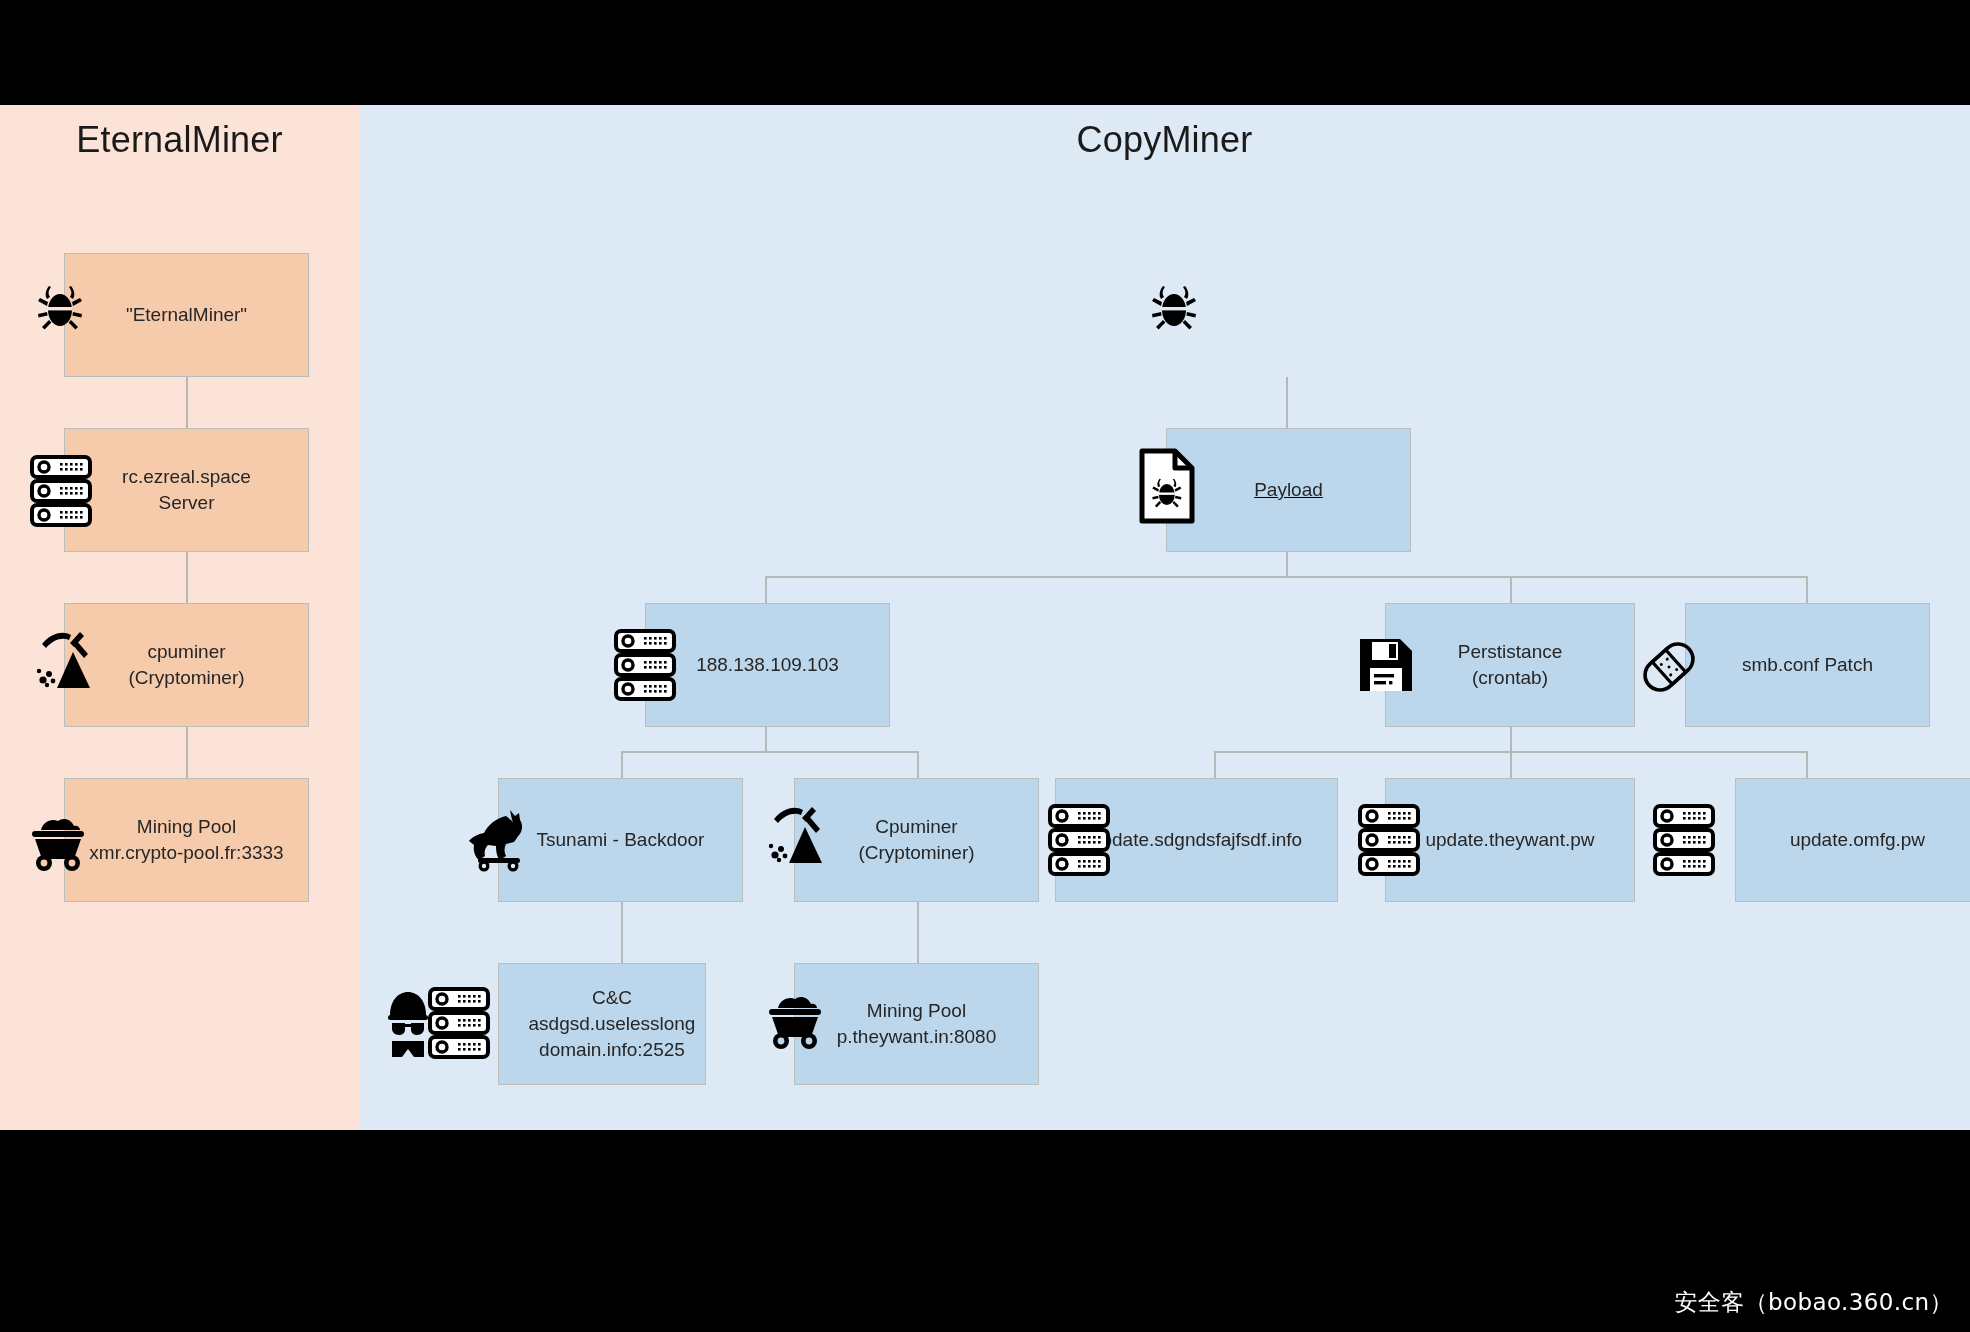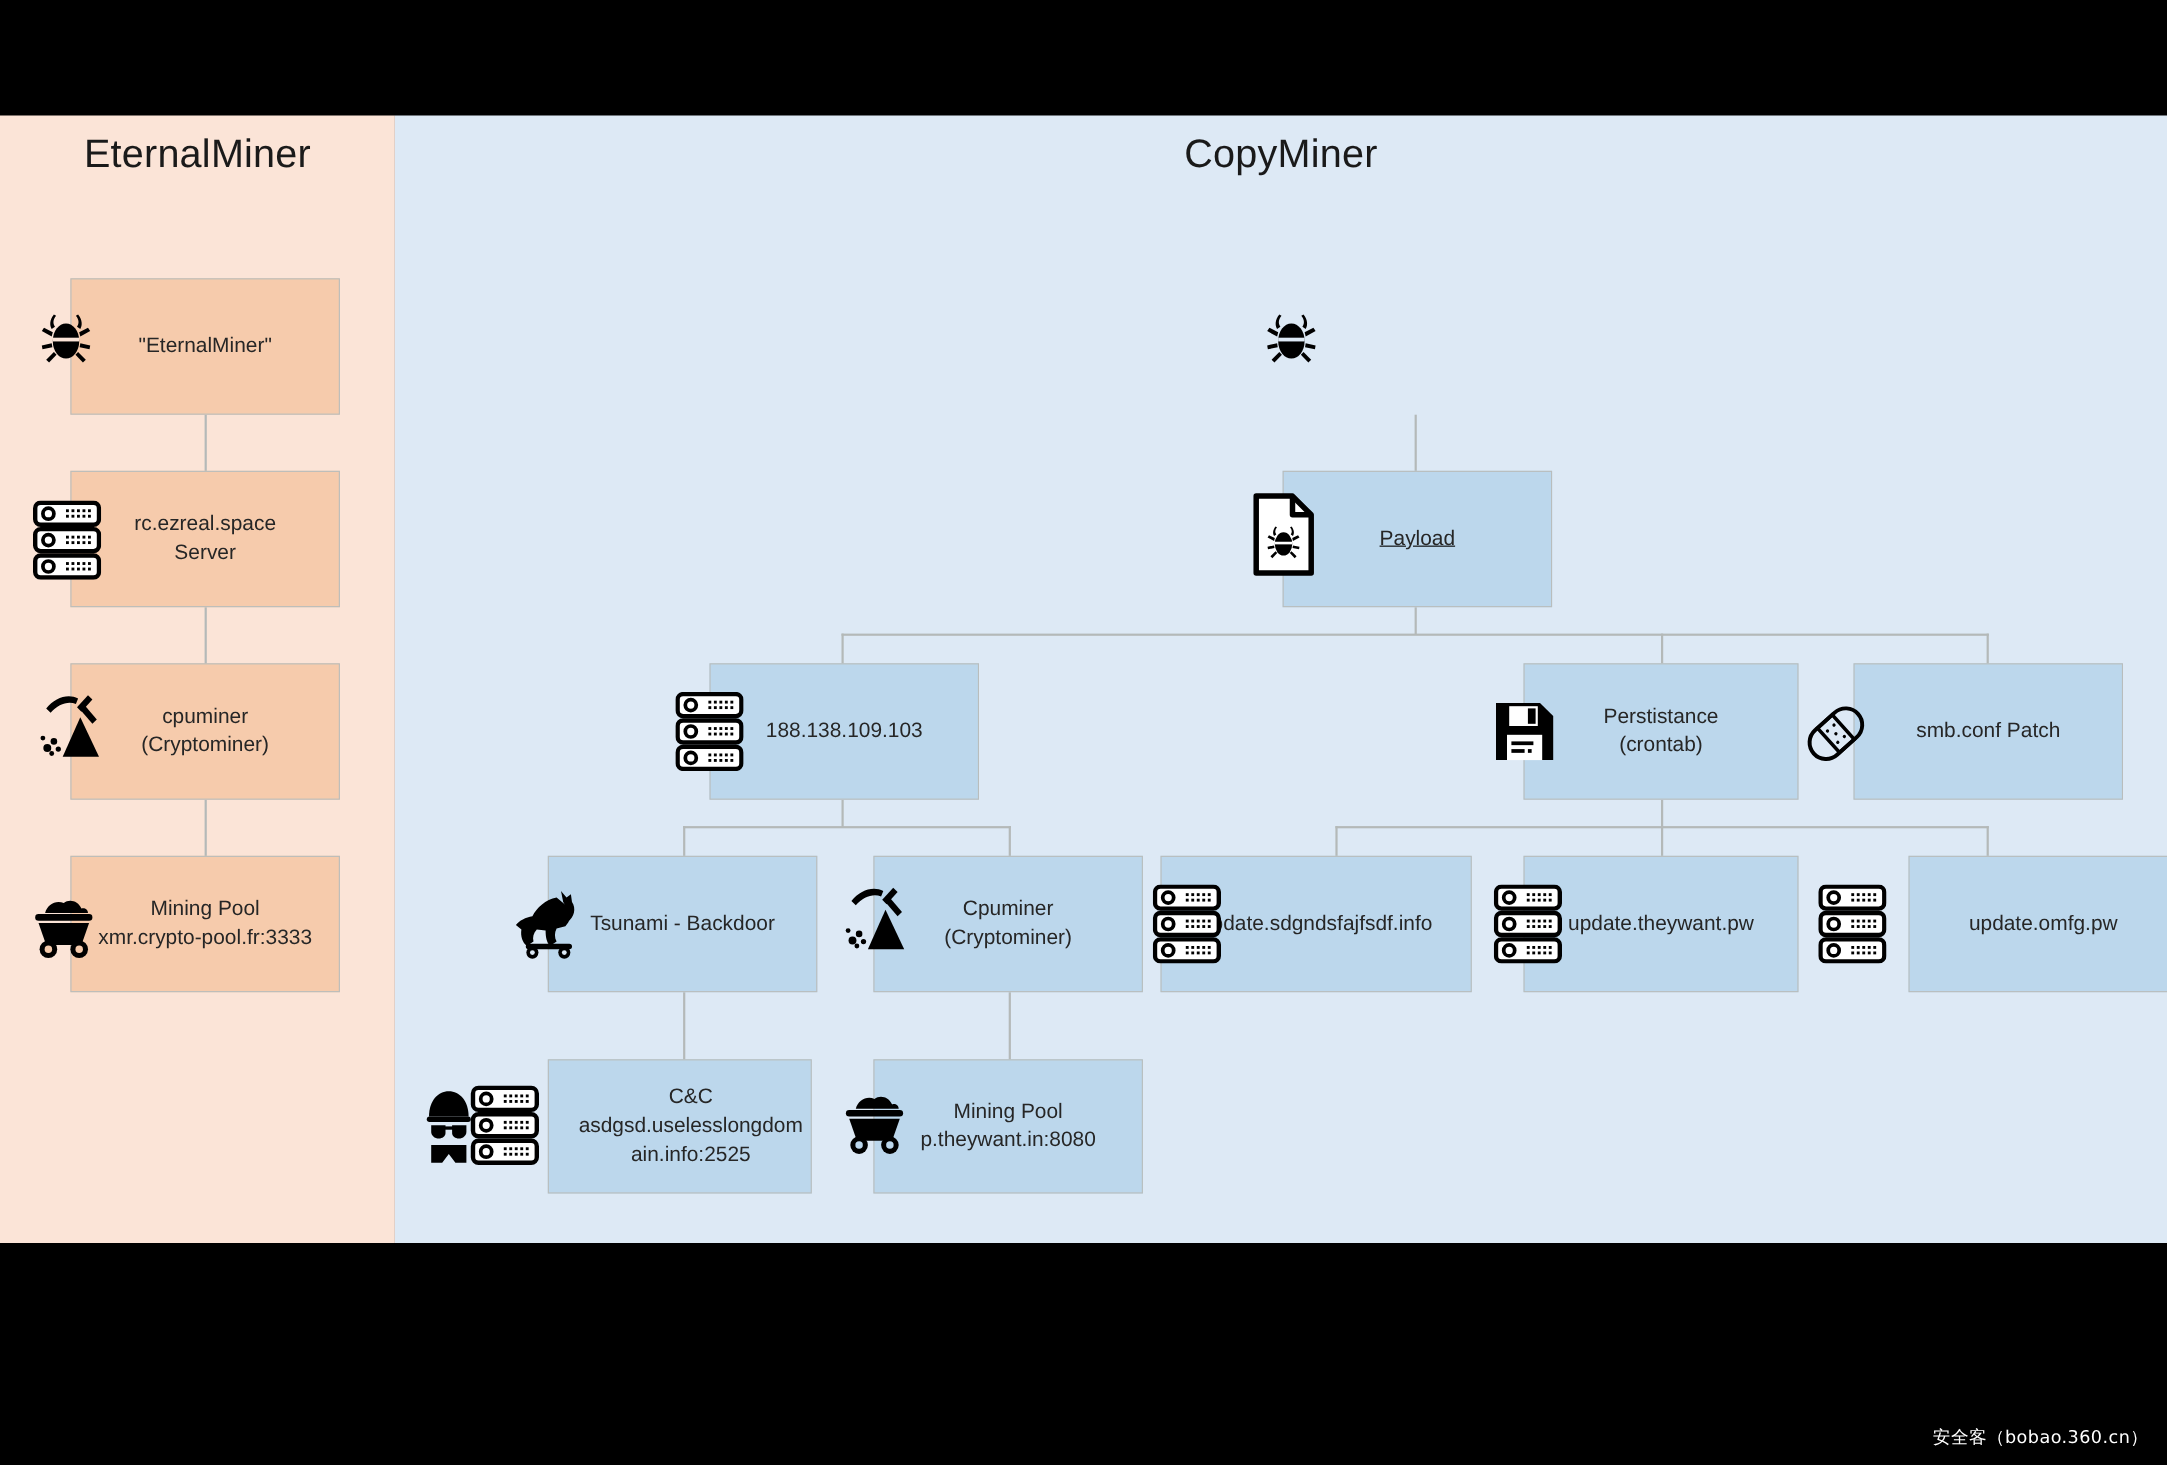--- a/index.html
+++ b/index.html
@@ -88,21 +88,21 @@
     pointer-events: none;
   }
   .icon svg { display: block; }
 
   
   #watermark {
     position: absolute;
     right: 17px;
     bottom: 14px;
     color: #ffffff;
-    font-size: 16px;
+    font-size: 23px;
     letter-spacing: 0.4px;
     z-index: 20;
     font-family: "DejaVu Sans", sans-serif;
     white-space: nowrap;
   }
 </style>
 </head>
 <body>
 
 <div id="stage">
@@ -192,21 +192,21 @@
   </div>
 
   <div class="node node-blue" style="left:1385px; top:778px; width:250px; height:124px;">
     <span class="node-label">update.theywant.pw</span>
   </div>
 
   <div class="node node-blue" style="left:1735px; top:778px; width:245px; height:124px;">
     <span class="node-label">update.omfg.pw</span>
   </div>
 
-  <div class="node node-blue" style="left:498px; top:963px; width:240px; height:122px;padding-left:26px;">
+  <div class="node node-blue" style="left:498px; top:963px; width:208px; height:122px;padding-left:26px;">
     <span class="node-label">C&amp;C
 asdgsd.uselesslongdomain.info:2525</span>
   </div>
 
   <div class="node node-blue" style="left:794px; top:963px; width:245px; height:122px;">
     <span class="node-label">Mining Pool
 p.theywant.in:8080</span>
   </div>
 
   <span class="icon" style="left:36px; top:282px;">

